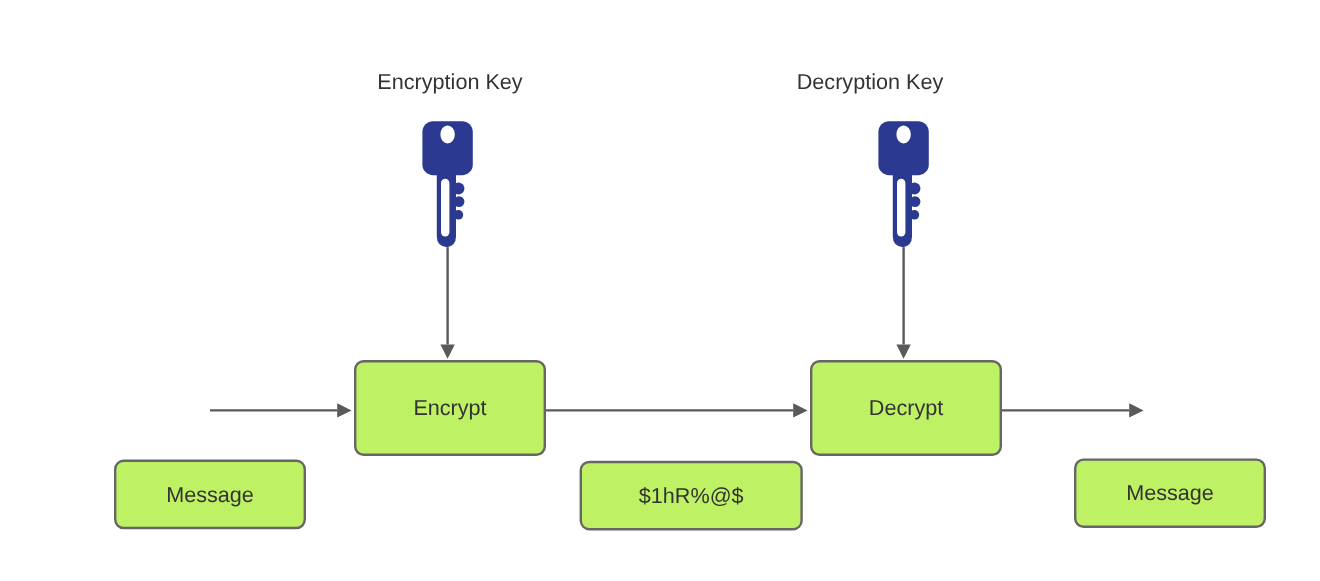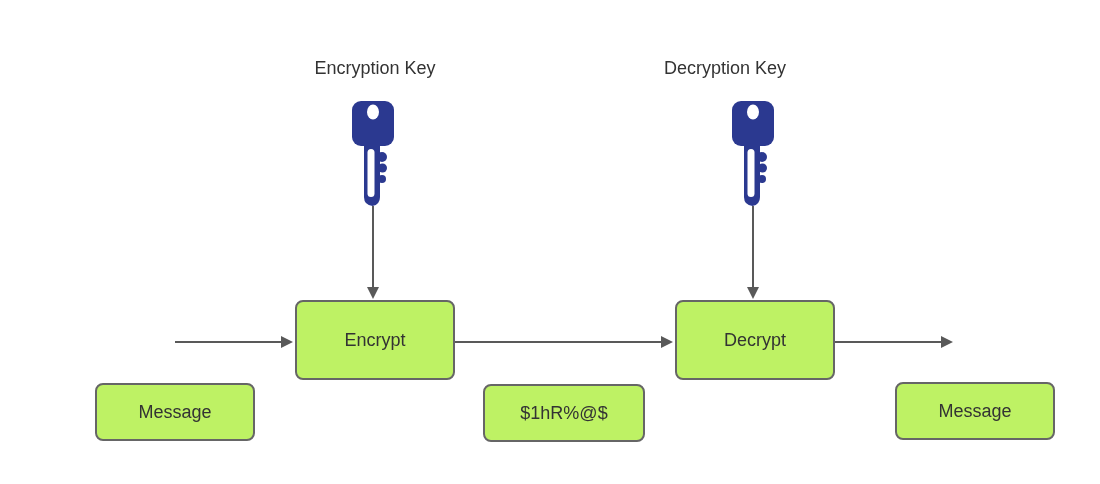--- a/index.html
+++ b/index.html
@@ -98,16 +98,16 @@
     <g>
       <line class="arrow-line" x1="728" y1="206" x2="728" y2="287"></line>
       <polygon class="arrow-head" points="722,287 734,287 728,299"></polygon>
     </g>
   </svg>
 
   <div class="node" style="left:270px;top:300px;width:160px;height:80px;">Encrypt</div>
   <div class="node" style="left:650px;top:300px;width:160px;height:80px;">Decrypt</div>
 
   <div class="node" style="left:70px;top:383px;width:160px;height:58px;">Message</div>
-  <div class="node" style="left:458px;top:384px;width:162px;height:58px;">$1hR%@$</div>
+  <div class="node" style="left:458px;top:384px;width:186px;height:58px;">$1hR%@$</div>
   <div class="node" style="left:870px;top:382px;width:160px;height:58px;">Message</div>
 
 </div>
 
 </body></html>

